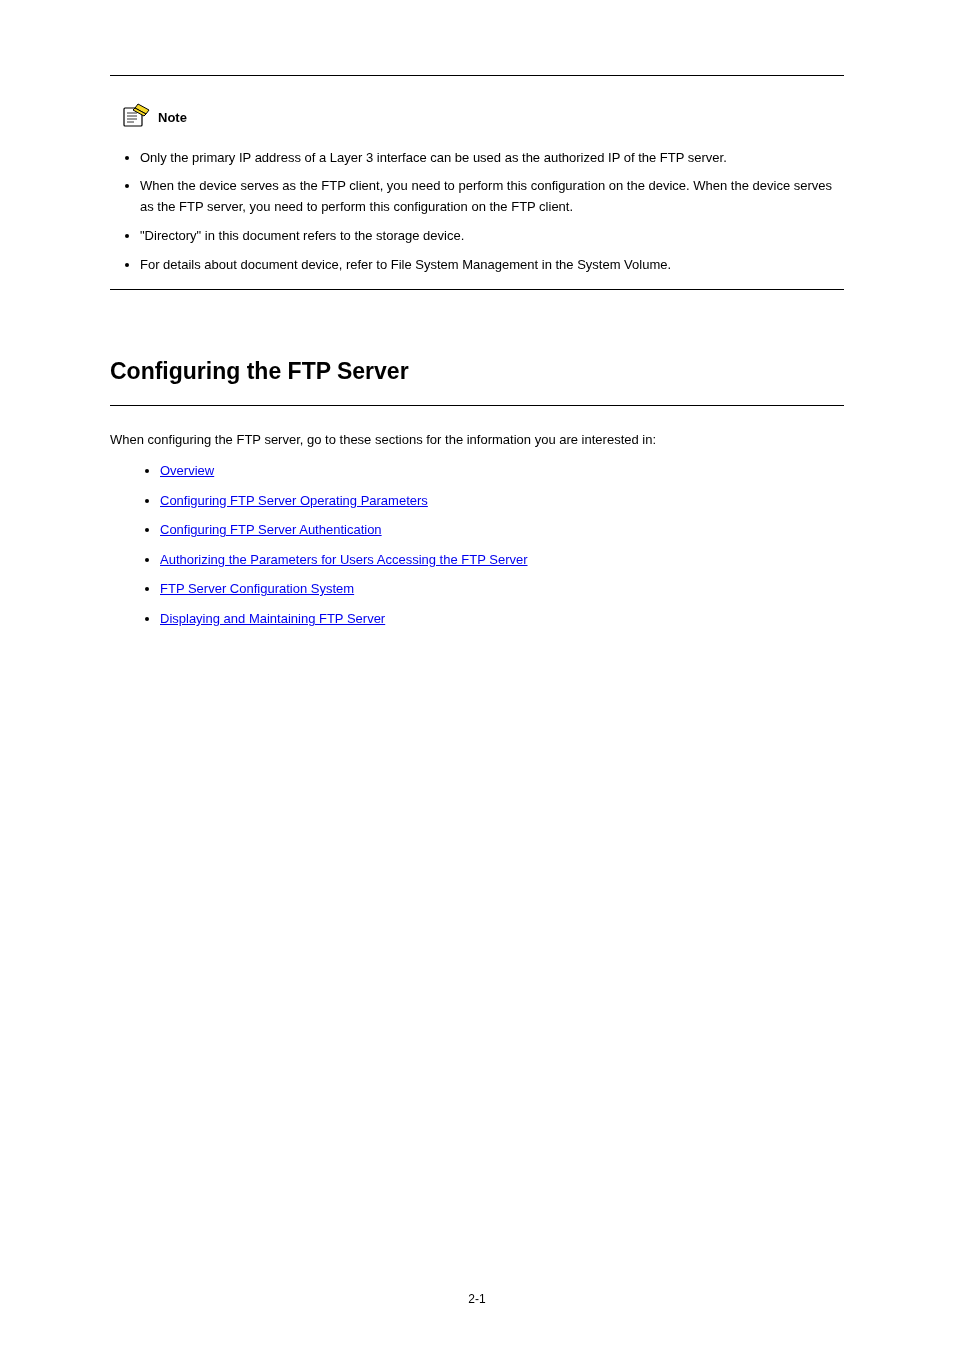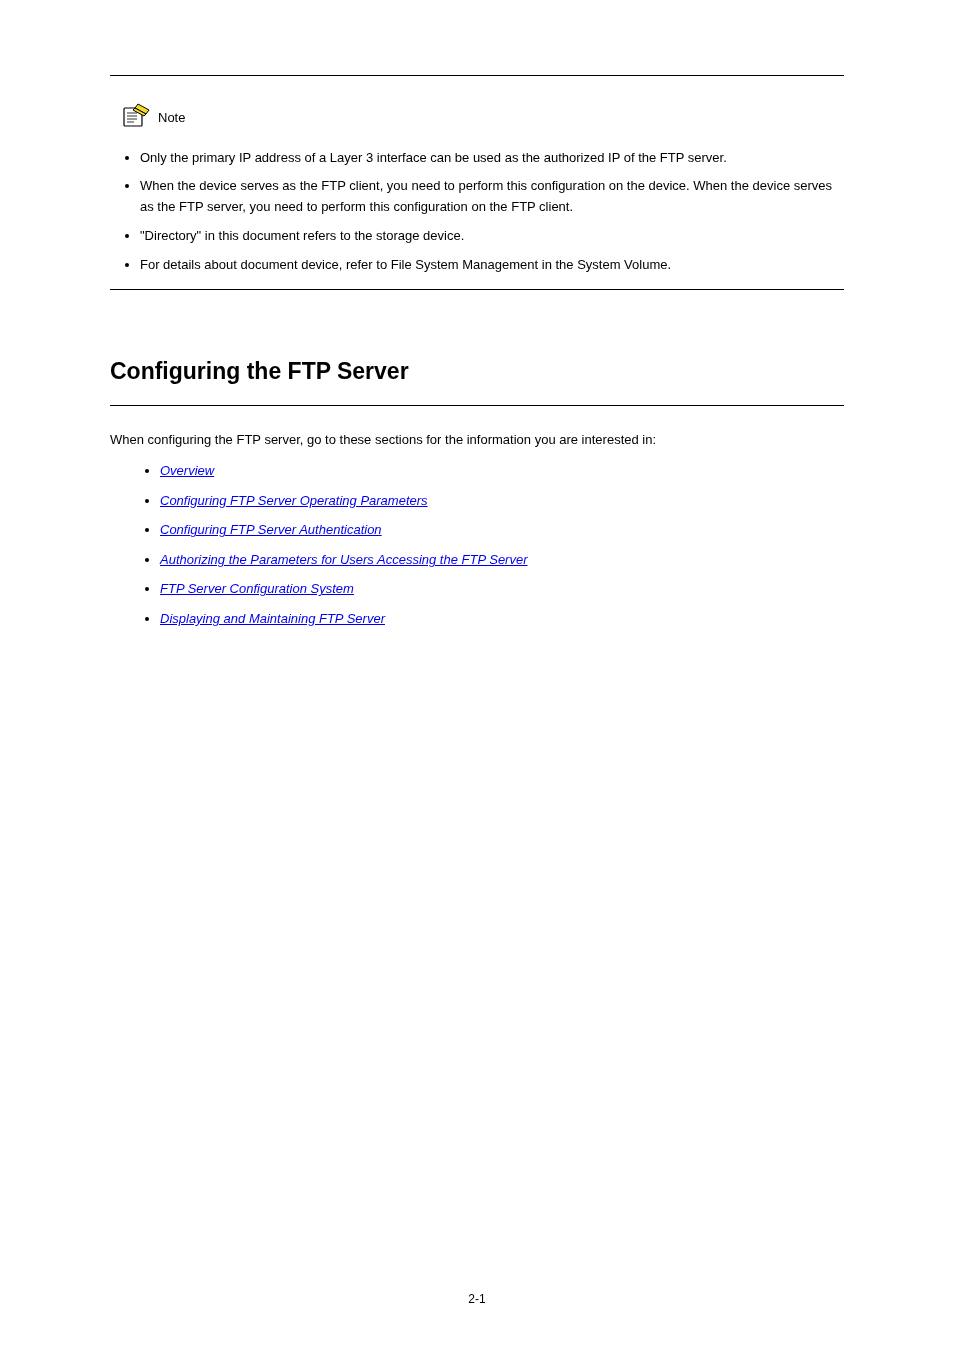--- a/index.html
+++ b/index.html
@@ -9,29 +9,29 @@
     background: #fff;
     font-family: Arial, Helvetica, sans-serif;
     color: #000;
     padding: 75px 110px 60px 110px;
     position: relative;
     font-size: 13px;
     line-height: 1.5;
   }
   .top-rule { border-top: 1px solid #000; margin-bottom: 26px; }
   .note-header { display: flex; align-items: center; gap: 6px; margin-bottom: 14px; margin-left: 10px; }
-  .note-label { font-weight: normal; font-size: 13px; text-align: center; }
+  .note-label { font-weight: bold; font-size: 13px; text-align: center; }
   .note-list { list-style: disc; padding-left: 30px; margin-bottom: 10px; }
   .note-list li { margin-bottom: 8px; line-height: 1.6; color: #000000; }
   .note-bottom-rule { border-top: 1px solid #000; margin-top: 14px; }
   .chapter-title { font-size: 23px; font-weight: bold; margin-top: 64px; margin-bottom: 16px; }
   .chapter-rule { border-top: 1px solid #000; margin-bottom: 24px; }
   .intro-text { margin-bottom: 12px; }
   .link-list { list-style: disc; padding-left: 50px; }
-  .link-list li { margin-bottom: 10px; font-style: italic; }
+  .link-list li { margin-bottom: 10px; }
   .link { color: #0000EE; text-decoration: underline; cursor: pointer; }
   .page-num { position: absolute; bottom: 42px; left: 50%; transform: translateX(-50%); font-size: 12px; }
 </style>
 </head>
 <body>
 
 <div class="top-rule"></div>
 
 <div class="note-header">
   <span>

